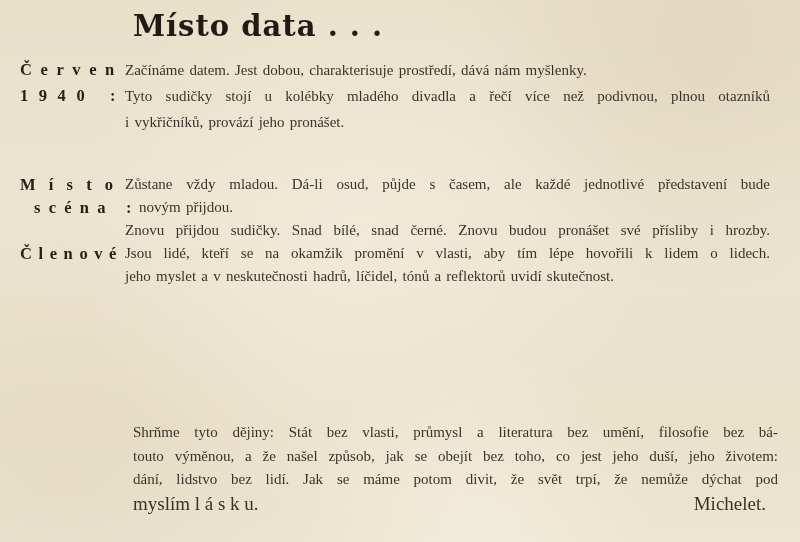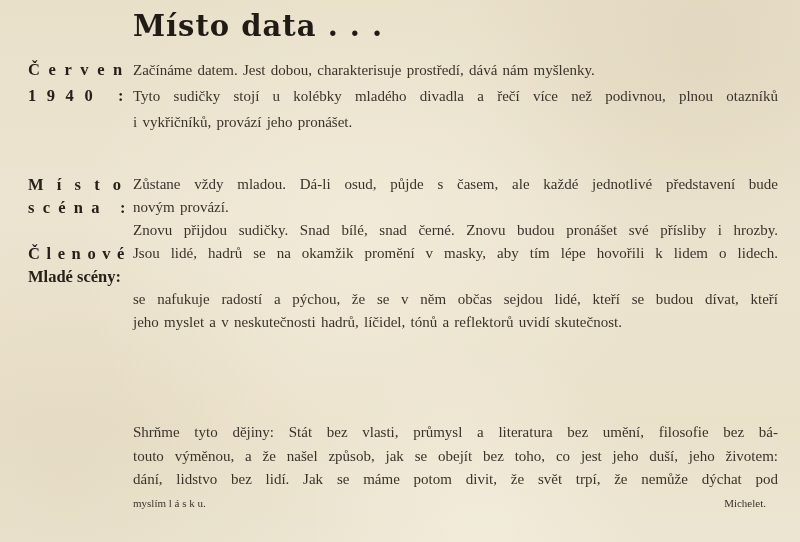--- a/index.html
+++ b/index.html
@@ -28,53 +28,53 @@
     color: #201b15;
   }
   .block { position: absolute; left: 0; width: 800px; }
   #block1 { top: 57px; }
   #block1 .row { line-height: 26px; }
   #block2 { top: 173px; }
   #block2 .row { line-height: 23px; }
   #closing { top: 421px; left: 133px; width: 645px; }
   #closing .row { line-height: 23.5px; }
 
-  .row { display: flex; padding-left: 28px; }
+  .row { display: flex; padding-left: 20px; }
   #closing .row { padding-left: 0; }
 
   .lbl {
     flex: 0 0 105px;
     width: 105px;
     font-weight: bold;
     font-size: 16.5px;
     color: #272019;
     white-space: nowrap;
     overflow: visible;
   }
   .sp-cerven  { letter-spacing: 0.52em; }
   .sp-1940    { letter-spacing: 0.64em; }
   .sp-mlada   { letter-spacing: 0.80em; }
-  .sp-scena   { letter-spacing: 0.50em; }
+  .sp-scena   { letter-spacing: 0.50em; margin-left: 14px; }
   .sp-clenove { letter-spacing: 0.40em; }
   .sp-divadlo { letter-spacing: 0.32em; }
   .sp-none    { letter-spacing: 0; }
 
   .body-line {
     width: 645px;
     font-size: 15px;
     color: #3b332a;
     word-spacing: 1.5px;
     white-space: normal;
   }
   .just {
     text-align: justify;
     text-align-last: justify;
   }
   .sig-row { display: flex; justify-content: space-between; padding-right: 12px; }
-  .sig { font-size: 11px; color: #3b332a; }
+  .sig { font-size: 19px; color: #3b332a; }
 </style>
 </head>
 <body>
 
 <div class="page">
 
   <div class="title">Místo data . . .</div>
 
   <div class="block" id="block1">
     <div class="row">
@@ -91,37 +91,35 @@
     </div>
   </div>
 
   <div class="block" id="block2">
     <div class="row">
       <span class="lbl sp-mlada">Místo</span>
       <span class="body-line just">Zůstane vždy mladou. Dá-li osud, půjde s časem, ale každé jednotlivé představení bude</span>
     </div>
     <div class="row">
       <span class="lbl sp-scena">scéna :</span>
-      <span class="body-line">novým provází.</span>
+      <span class="body-line">novým přijdou.</span>
     </div>
     <div class="row">
       <span class="lbl"></span>
       <span class="body-line just">Znovu přijdou sudičky. Snad bílé, snad černé. Znovu budou pronášet své přísliby i hrozby.</span>
     </div>
     <div class="row">
       <span class="lbl sp-clenove">Členové</span>
-      <span class="body-line just">Jsou lidé, hadrů se na okamžik promění v masky, aby tím lépe hovořili k lidem o lidech.</span>
+      <span class="body-line just">Jsou lidé, kteří se na okamžik promění v vlasti, aby tím lépe hovořili k lidem o lidech.</span>
     </div>
     <div class="row">
-      <span class="lbl sp-none">Mladé scény:</span>
       <span class="body-line"></span>
     </div>
     <div class="row">
       <span class="lbl"></span>
-      <span class="body-line just">se nafukuje radostí a pýchou, že se v něm občas sejdou lidé, kteří se budou dívat, kteří</span>
     </div>
     <div class="row">
       <span class="lbl"></span>
       <span class="body-line">jeho myslet a v neskutečnosti hadrů, líčidel, tónů a reflektorů uvidí skutečnost.</span>
     </div>
   </div>
 
   <div class="block" id="closing">
     <div class="row">
       <span class="body-line just">Shrňme tyto dějiny: Stát bez vlasti, průmysl a literatura bez umění, filosofie bez bá-</span>

